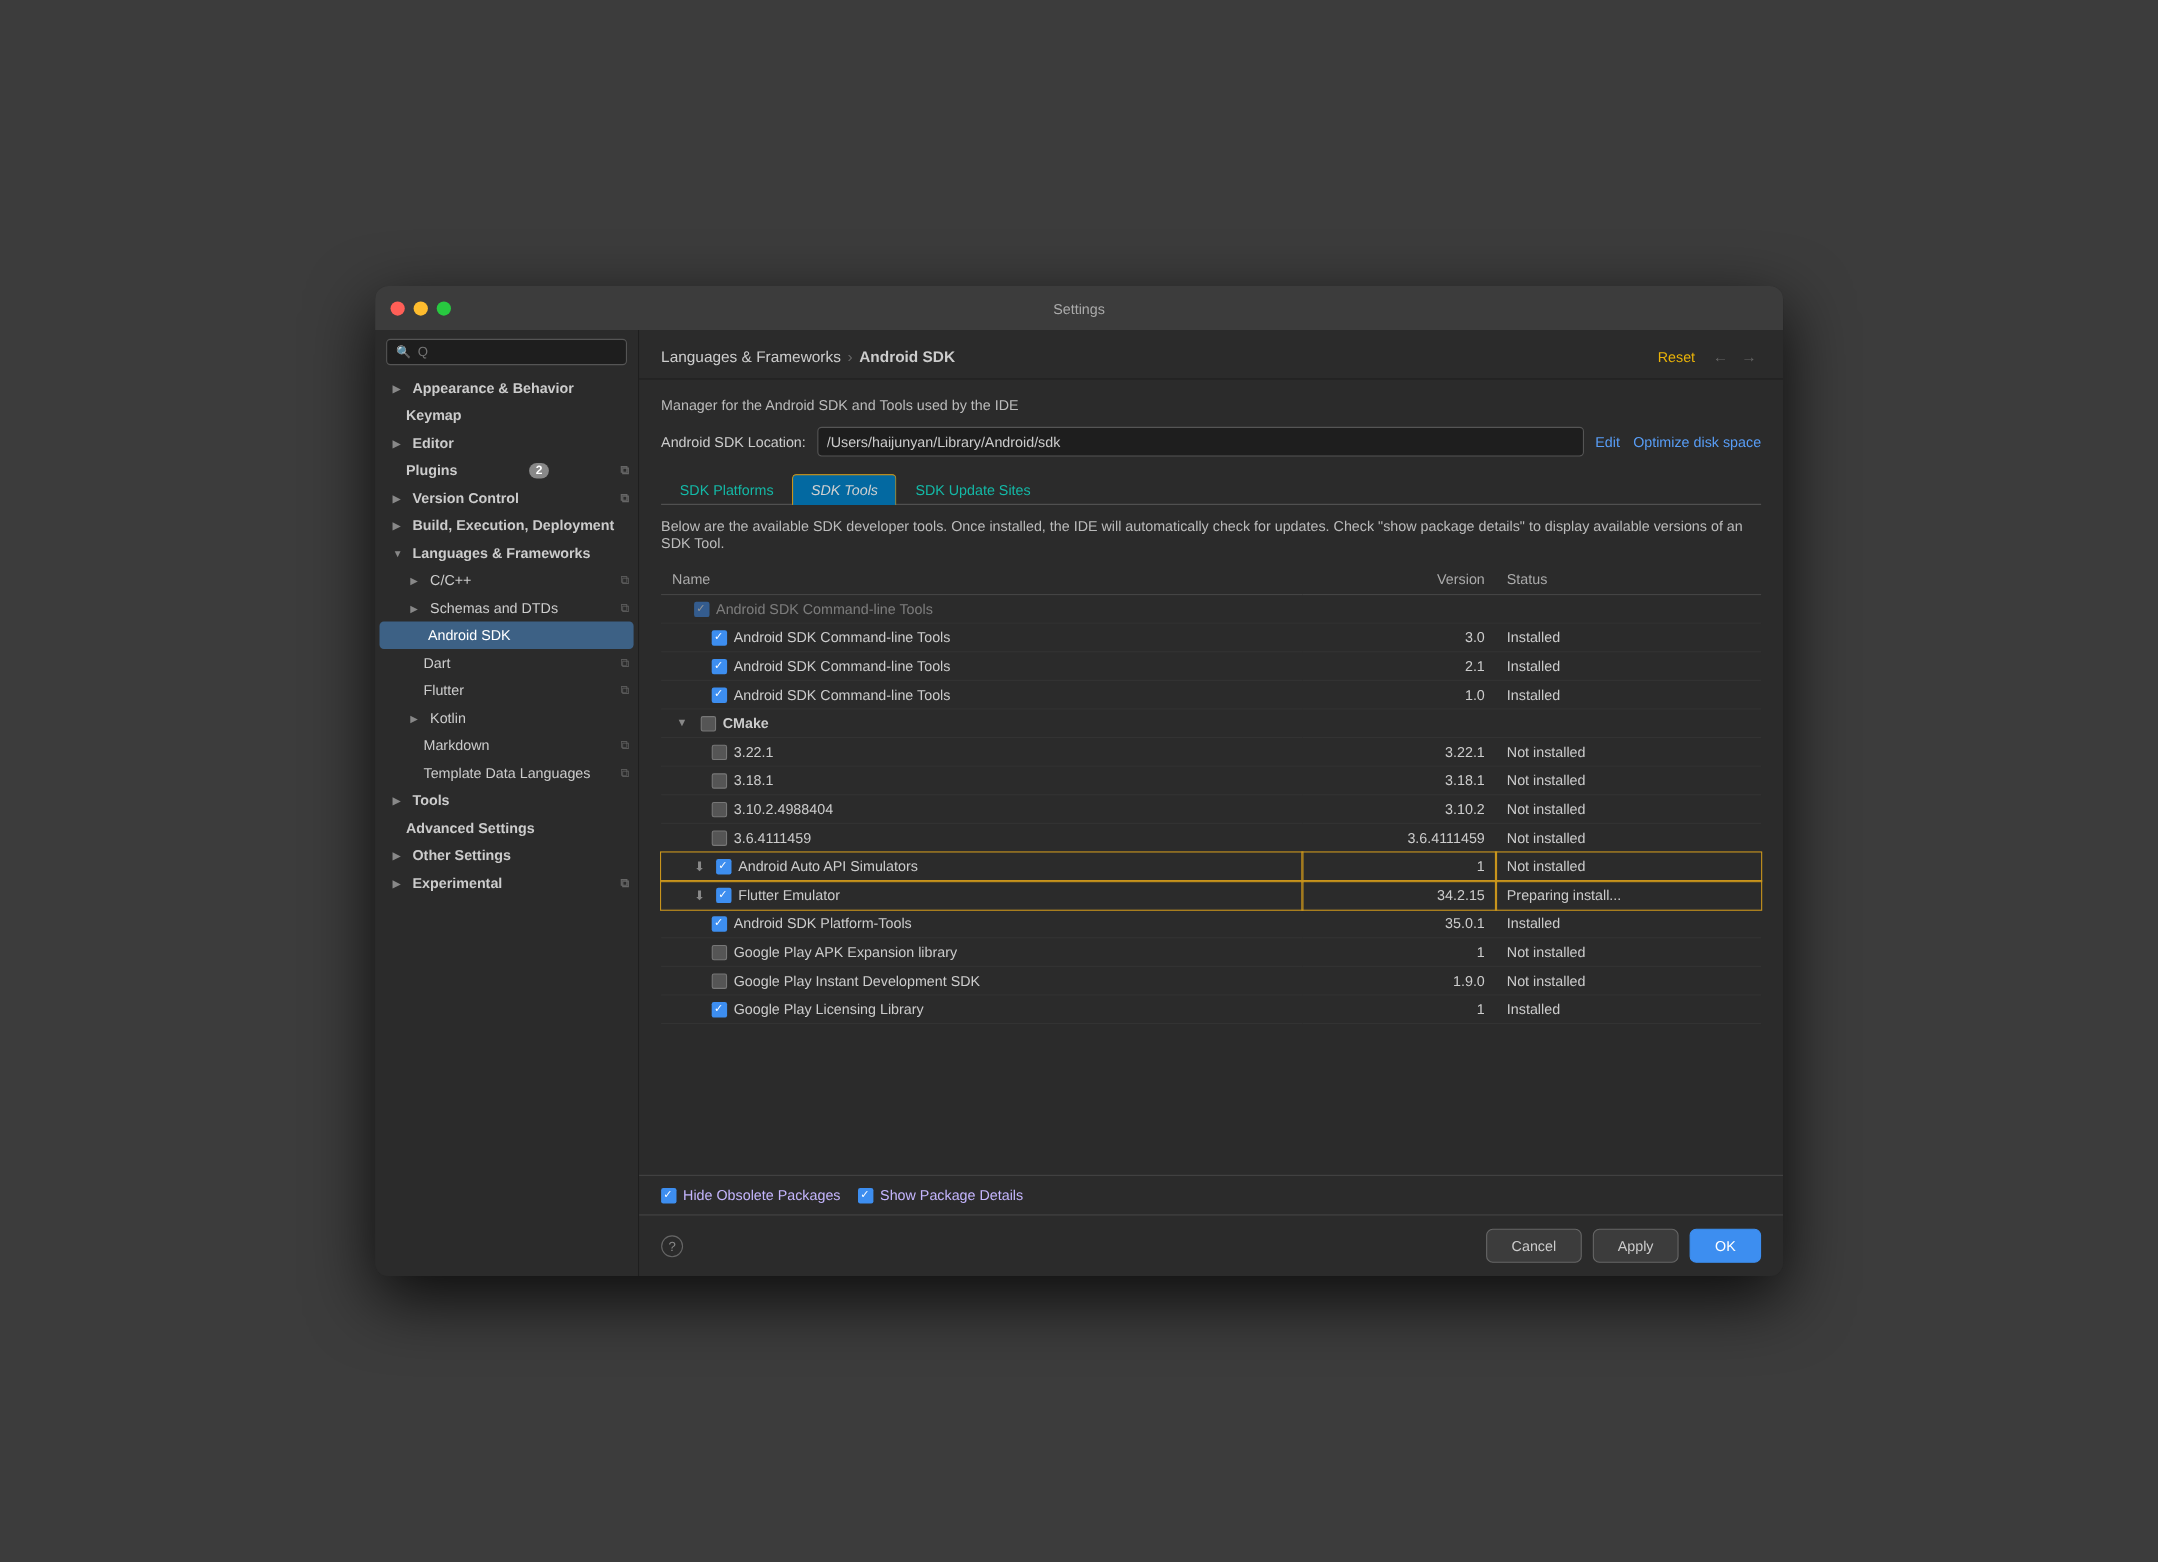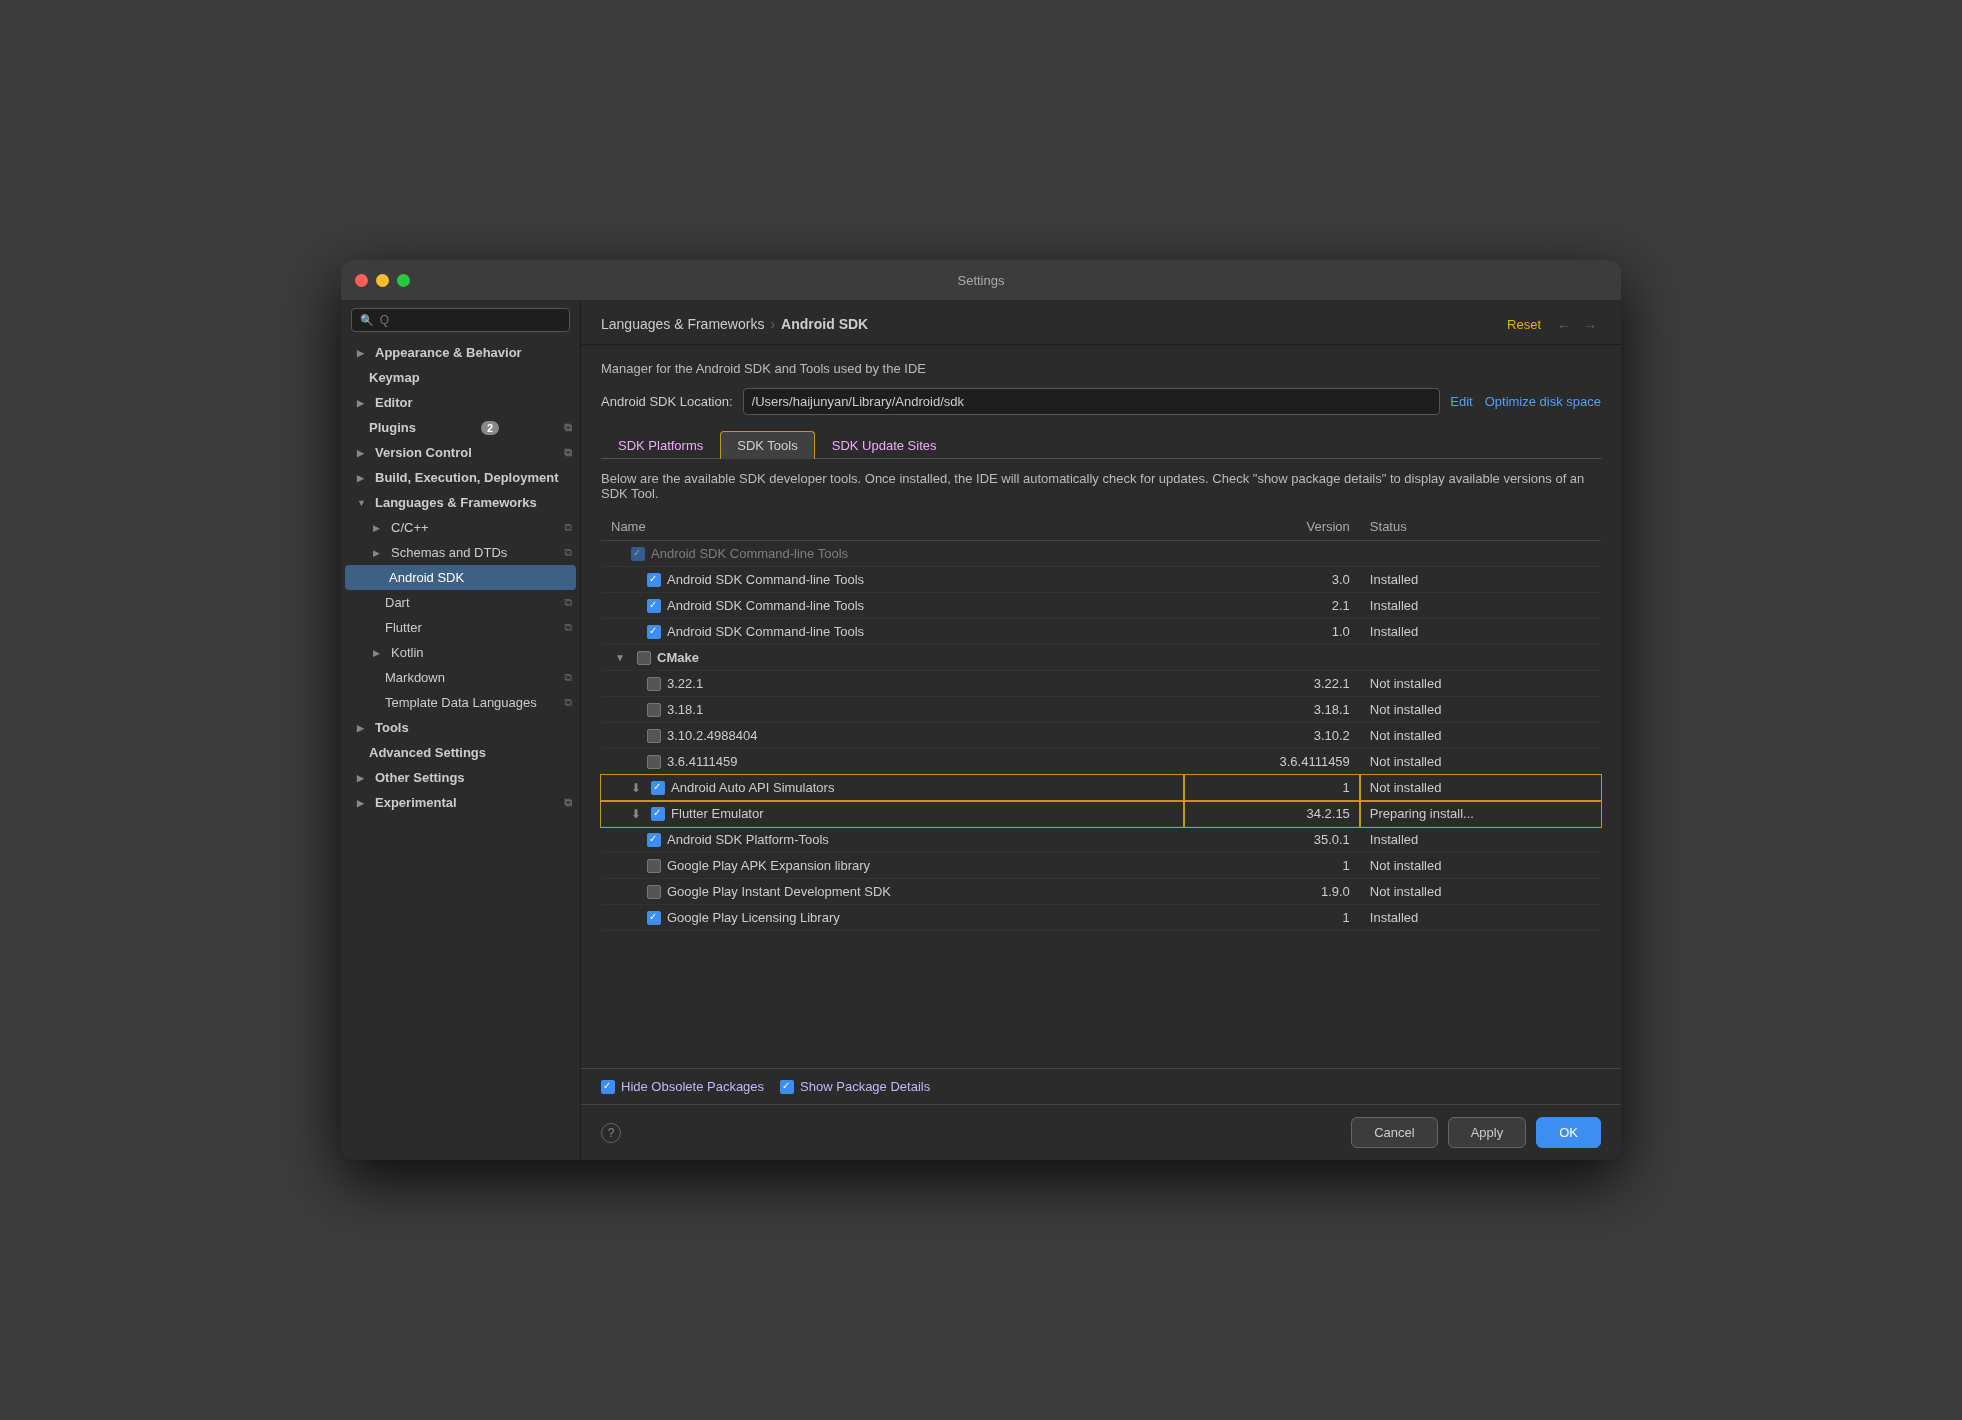--- a/index.html
+++ b/index.html
@@ -212,31 +212,32 @@
     
     .tabs-row {
       display: flex;
       gap: 0;
       margin-bottom: 12px;
       border-bottom: 1px solid #555;
     }
     .tab {
       padding: 6px 16px;
       font-size: 13px;
-      color: #f0abfc;
+      color: #14b8a6;
       cursor: pointer;
       border: 1px solid transparent;
       border-bottom: none;
       border-radius: 4px 4px 0 0;
       margin-bottom: -1px;
     }
     .tab.active {
       color: #d0d0d0;
       border-color: #c8941c;
-      background: #404040;
+      background: #0369a1;
+      font-style: italic;
     }
     
     .tools-table {
       width: 100%;
       border-collapse: collapse;
     }
     .tools-table th {
       text-align: left;
       font-size: 13px;
       color: #aaa;

